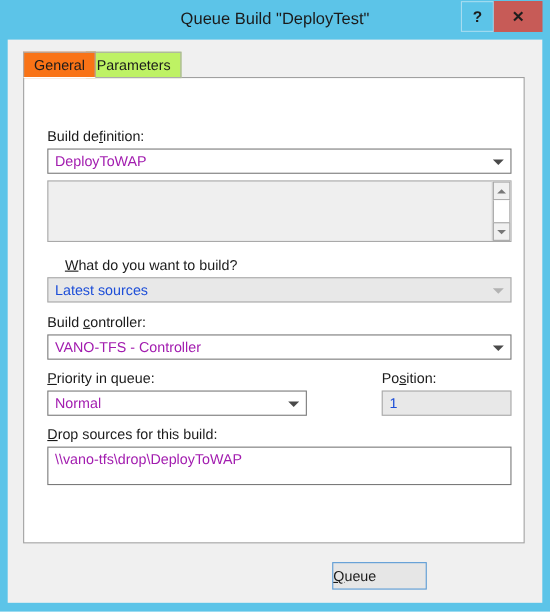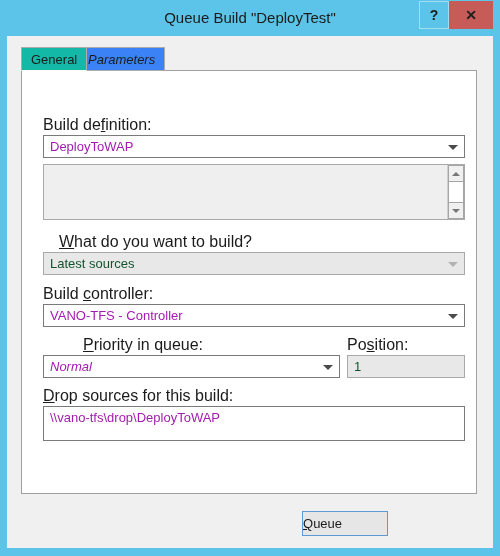--- a/index.html
+++ b/index.html
@@ -101,49 +101,48 @@
     color: #1b1b1b;
     padding: 0 9px;
     line-height: 23px;
     border: 1px solid #acacac;
     cursor: default;
     font-family: "Liberation Sans", sans-serif;
     white-space: nowrap;
   }
   #tab-general {
     left: 0;
-    background: #14b8a6;
+    background: #f97316;
     border-bottom-color: #ffffff;
     z-index: 3;
   }
   #tab-parameters {
     left: 57px;
-    background: #3b82f6;
+    background: #bef264;
     border-color: #acacac;
     z-index: 2;
-    font-style: italic;
   }
 
   
   #tabpage {
     position: absolute;
     left: 14px;
     top: 34px;
     width: 456px;
     height: 424px;
     background: #ffffff;
     border: 1px solid #a0a0a0;
     box-sizing: border-box;
     z-index: 1;
   }
 
   
   .field-label {
     position: absolute;
-    font-size: 16px;
+    font-size: 13px;
     color: #1b1b1b;
     white-space: nowrap;
     font-family: "Liberation Sans", sans-serif;
   }
   .field-label u { text-decoration: underline; }
 
   .textbox, .combobox {
     position: absolute;
     box-sizing: border-box;
     background: #ffffff;
@@ -175,21 +174,21 @@
     border-left: 5px solid transparent;
     border-right: 5px solid transparent;
     border-top: 5px solid #4a4a4a;
   }
 
   .disabled {
     background: #e8e8e8;
     border-color: #a9a9a9;
     color: #8a8a8a;
   }
-  .disabled .val { color: #14532d; }
+  .disabled .val { color: #1d4ed8; }
   .disabled .arrow { border-top-color: #b3b3b3; }
 
   
   #listbox {
     position: absolute;
     left: 21px;
     top: 93px;
     width: 422px;
     height: 56px;
     background: #efefef;
@@ -322,22 +321,22 @@
         <div class="val">Latest sources</div>
         <span class="arrow"></span>
       </div>
 
       <div class="field-label" style="left:21px; top:214px;"><span>Build </span><u>c</u><span>ontroller:</span></div>
       <div class="combobox" id="cmb-build-controller" style="left:21px; top:233px; width:422px; height:23px;padding-left:38px;">
         <div class="val">VANO-TFS - Controller</div>
         <span class="arrow"></span>
       </div>
 
-      <div class="field-label" style="left:21px; top:265px;margin-left:40px;"><span></span><u>P</u><span>riority in queue:</span></div>
-      <div class="combobox" id="cmb-priority" style="left:21px; top:284px; width:297px; height:23px;font-style:italic;">
+      <div class="field-label" style="left:21px; top:265px;"><span></span><u>P</u><span>riority in queue:</span></div>
+      <div class="combobox" id="cmb-priority" style="left:21px; top:284px; width:236px; height:23px;">
         <div class="val">Normal</div>
         <span class="arrow"></span>
       </div>
 
       <div class="field-label" style="left:325px; top:265px;"><span>Po</span><u>s</u><span>ition:</span></div>
       <div class="textbox disabled" id="txt-position" style="left:325px; top:284px; width:118px; height:23px;">
         <div class="val">1</div>
       </div>
 
       <div class="field-label" style="left:21px; top:316px;"><span></span><u>D</u><span>rop sources for this build:</span></div>

